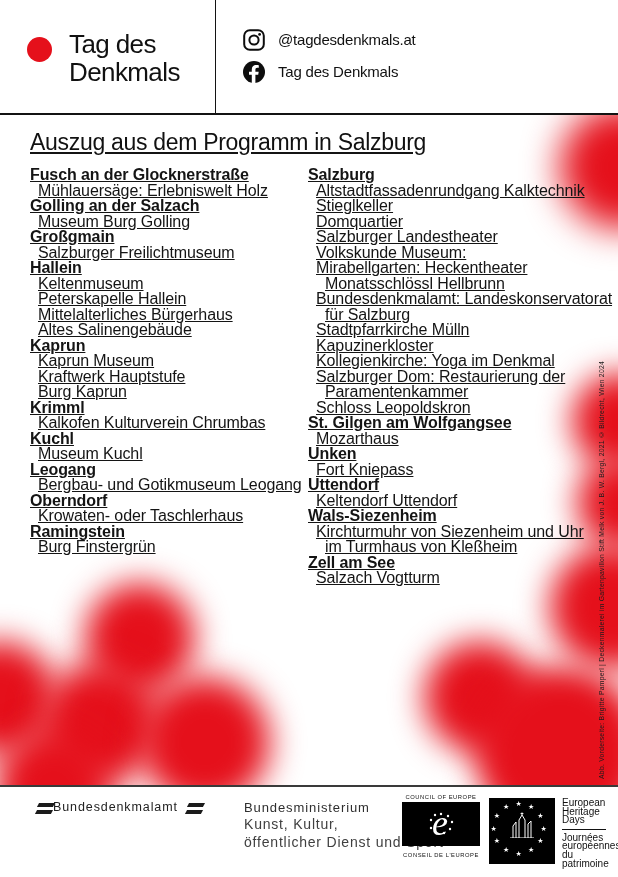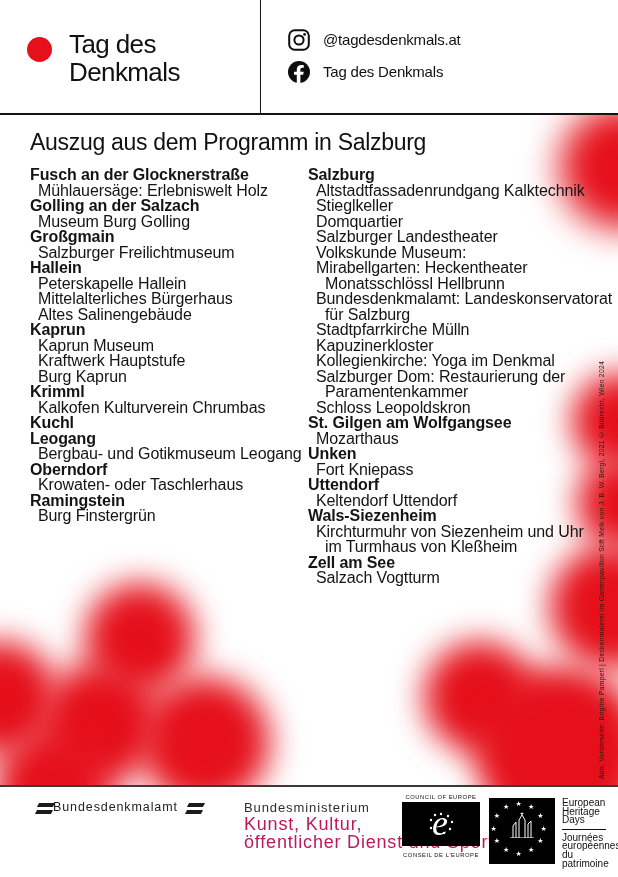--- a/index.html
+++ b/index.html
@@ -2,30 +2,30 @@
 <html><head>
 <meta charset="utf-8">
 <style>
   * { margin:0; padding:0; box-sizing:border-box; }
   html,body { background:#fff; }
   body { font-family:"Liberation Sans", sans-serif; color:#141414; }
   .page { position:relative; width:618px; height:877px; background:#fff; overflow:hidden; margin:0 auto; }
 
   
   .header { position:relative; height:115px; border-bottom:2px solid #131313; display:flex; }
-  .brand-block { width:261px; height:100%; border-right:1.5px solid #131313; display:flex; align-items:flex-start; padding:30px 0 0 27px; }
+  .brand-block { width:216px; height:100%; border-right:1.5px solid #131313; display:flex; align-items:flex-start; padding:30px 0 0 27px; }
   .brand-dot { width:25px; height:25px; border-radius:50%; background:#e5101b; margin-top:7px; flex:0 0 auto; }
   .brand-text { margin-left:17px; font-size:26px; line-height:28px; letter-spacing:-0.6px; font-weight:500; color:#111; }
   .social-block { padding:28px 0 0 26px; }
   .social-row { display:flex; align-items:center; margin-bottom:9px; }
   .social-icon { width:23px; height:23px; flex:0 0 auto; display:flex; align-items:center; justify-content:center; }
   .social-label { margin-left:13px; font-size:15px; letter-spacing:-0.2px; color:#111; }
 
   
-  .content { position:relative; height:670px; overflow:hidden; }
+  .content { position:relative; height:670px; overflow:hidden;text-decoration:underline; }
   .blob { position:absolute; border-radius:50%; background:#e5101b; filter:blur(16px); z-index:0; }
   .content-inner { position:relative; z-index:1; padding:12px 0 0 30px; }
   .page-title { font-size:23px; line-height:30px; letter-spacing:-0.3px; font-weight:500; color:#111; }
   .columns { display:flex; margin-top:10px; }
   .col { width:278px; flex:0 0 auto; }
   .col + .col { width:300px; }
   .line { font-size:16px; line-height:15.5px; letter-spacing:-0.1px; white-space:nowrap; }
   .line.town { font-weight:bold; }
   .line.venue { padding-left:8px; }
   .line.cont { padding-left:17px; }
@@ -36,21 +36,21 @@
   .footer { position:relative; height:88px; border-top:2px solid #3a3a3a; background:#fff; }
   .flag-icon { position:relative; width:17px; height:12px; flex:0 0 auto; margin-top:3px; }
   .flag-bar { position:absolute; left:0; width:16px; height:4px; background:#1b1b1b; transform:skewX(-28deg); }
   .flag-bar.top { top:0; left:2px; }
   .flag-bar.bottom { top:7px; }
   .bda-group { position:absolute; left:36px; top:13px; display:flex; }
   .bda-label { font-size:12.5px; letter-spacing:0.9px; color:#222; }
   .bm-group { position:absolute; left:186px; top:13px; display:flex;gap:32px; }
   .bm-text { margin-left:9px; }
   .bm-label { font-size:13px; letter-spacing:0.9px; color:#2e2e2e; }
-  .bm-sub { font-size:18px; letter-spacing:0.8px; line-height:18px; color:#be185d; }
+  .bm-sub { font-size:14px; letter-spacing:0.8px; line-height:18px; color:#404040; }
   .coe-group { position:absolute; left:399px; top:7px; width:84px; text-align:center; }
   .coe-small { font-size:5.8px; letter-spacing:0.55px; color:#111; white-space:nowrap; }
   .coe-box { margin:2px 3px; }
   .ehd-group { position:absolute; left:489px; top:11px; display:flex; }
   .ehd-box { position:relative; width:66px; height:66px; background:#000; flex:0 0 auto; }
   .ehd-star { position:absolute; color:#fff; font-size:7px; line-height:7px; }
   .ehd-building { position:absolute; left:18px; top:14px; }
   .ehd-text { margin-left:7px; margin-top:1px; }
   .ehd-line { font-size:10px; line-height:8.6px; color:#111; }
   .ehd-sep { width:44px; border-top:1px solid #111; margin:4px 0; }
@@ -109,30 +109,32 @@
       <div class="page-title">Auszug aus dem Programm in Salzburg</div>
       <div class="columns">
         <div class="col">
             <div class="line town">Fusch an der Glocknerstraße</div>
             <div class="line venue">Mühlauersäge: Erlebniswelt Holz</div>
             <div class="line town">Golling an der Salzach</div>
             <div class="line venue">Museum Burg Golling</div>
             <div class="line town">Großgmain</div>
             <div class="line venue">Salzburger Freilichtmuseum</div>
             <div class="line town">Hallein</div>
+            <div class="line venue">Keltenmuseum</div>
             <div class="line venue">Peterskapelle Hallein</div>
             <div class="line venue">Mittelalterliches Bürgerhaus</div>
             <div class="line venue">Altes Salinengebäude</div>
             <div class="line town">Kaprun</div>
             <div class="line venue">Kaprun Museum</div>
             <div class="line venue">Kraftwerk Hauptstufe</div>
             <div class="line venue">Burg Kaprun</div>
             <div class="line town">Krimml</div>
             <div class="line venue">Kalkofen Kulturverein Chrumbas</div>
             <div class="line town">Kuchl</div>
+            <div class="line venue">Museum Kuchl</div>
             <div class="line town">Leogang</div>
             <div class="line venue">Bergbau- und Gotikmuseum Leogang</div>
             <div class="line town">Oberndorf</div>
             <div class="line venue">Krowaten- oder Taschlerhaus</div>
             <div class="line town">Ramingstein</div>
             <div class="line venue">Burg Finstergrün</div>
           </div>
         <div class="col">
             <div class="line town">Salzburg</div>
             <div class="line venue">Altstadtfassadenrundgang Kalktechnik</div>

